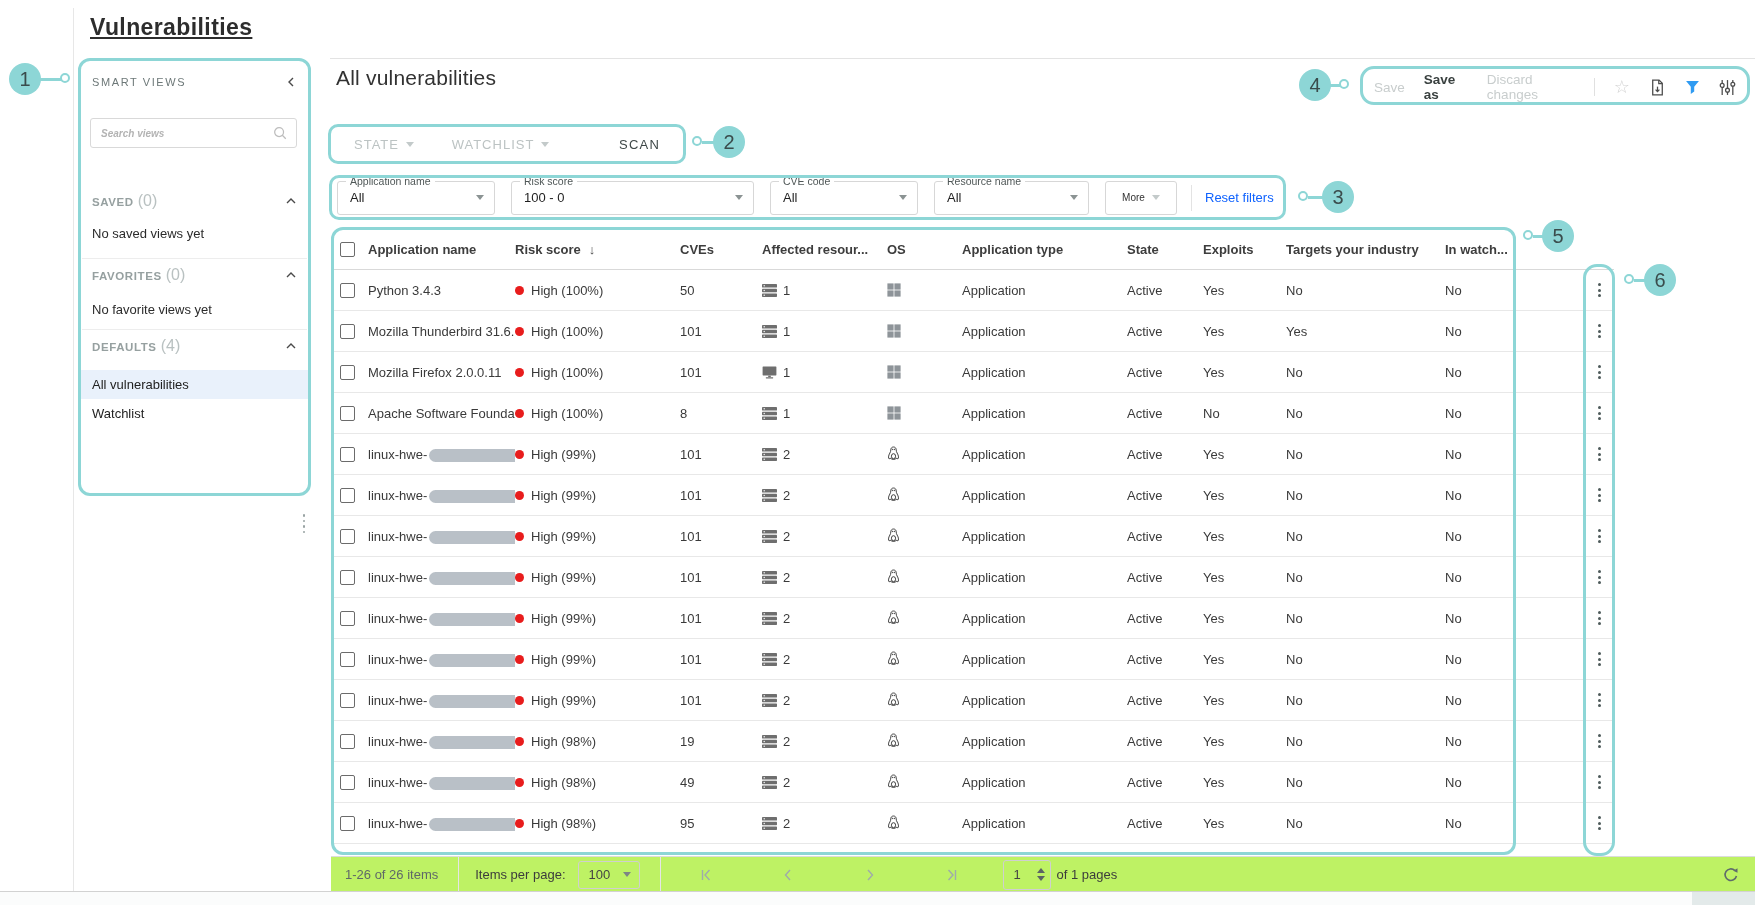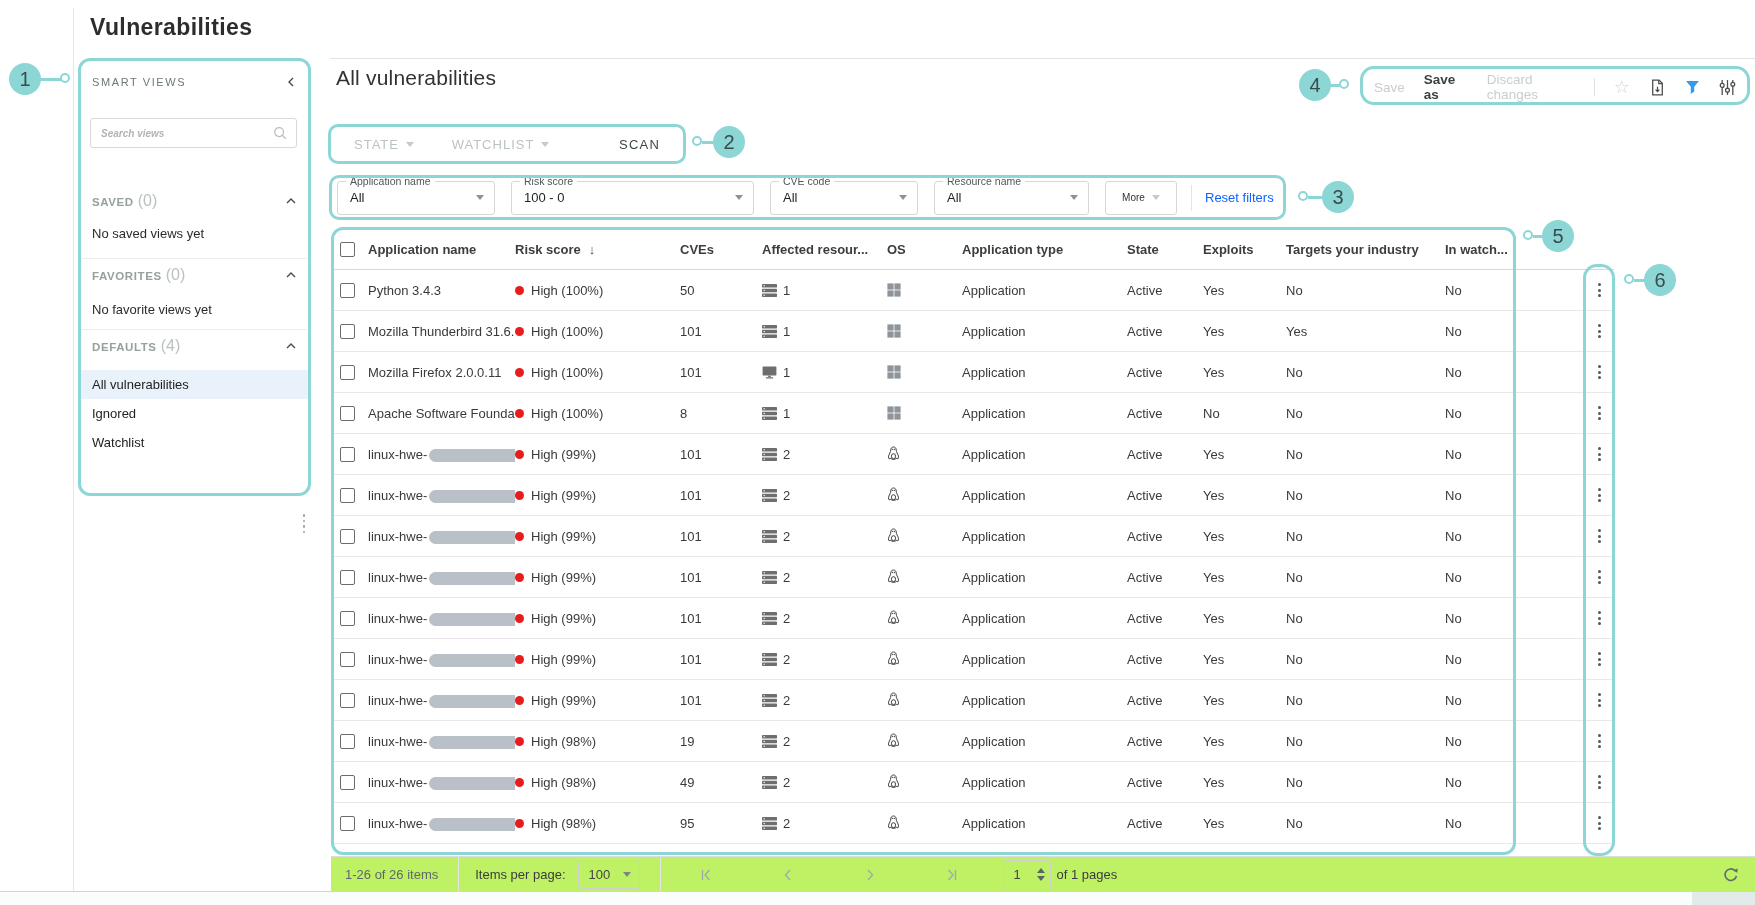--- a/index.html
+++ b/index.html
@@ -5,21 +5,21 @@
   html,body{margin:0;padding:0;background:#fff;}
   .screen{position:relative;width:1755px;height:905px;background:#fff;overflow:hidden;
           font-family:"Liberation Sans","DejaVu Sans",sans-serif;color:#333;}
   
   .vline{position:absolute;left:73px;top:8px;width:1px;height:883px;background:#e7e7e7;}
   .topline{position:absolute;left:330px;top:58px;width:1425px;height:1px;background:#e3e3e3;}
   .bottomline{position:absolute;left:0;top:891px;width:1755px;height:1px;background:#d2d2d2;}
   .bottomstrip{position:absolute;left:0;top:892px;width:1755px;height:13px;background:#fbfcfc;}
   .bottomcorner{position:absolute;left:1692px;top:892px;width:63px;height:13px;background:#e3eaea;}
 
-  .page-title{position:absolute;left:90px;top:14px;font-size:23px;font-weight:600;color:#2d2d2d;letter-spacing:.4px;}
+  .page-title{position:absolute;left:90px;top:14px;font-size:23px;font-weight:600;color:#2d2d2d;letter-spacing:.4px;text-decoration:underline;}
 
   
   .sidebar{position:absolute;left:78px;top:58px;width:233px;height:438px;background:#fff;}
   .sb-head{position:absolute;left:14px;top:18px;width:205px;display:flex;justify-content:space-between;align-items:center;}
   .sb-title{font-size:11px;font-weight:500;color:#6d7878;letter-spacing:1.6px;}
   .sb-collapse{cursor:pointer;display:flex;align-items:center;}
   .sb-search{position:absolute;left:12px;top:60px;width:207px;height:30px;border:1px solid #d9d9d9;border-radius:3px;display:flex;align-items:center;background:#fff;box-sizing:border-box;}
   .sb-search input{flex:1;border:none;outline:none;font-family:inherit;font-size:10px;font-style:italic;color:#555;padding:0 6px 0 10px;background:transparent;min-width:0;font-weight:bold;}
   .sb-search input::placeholder{color:#b3b3b3;font-style:italic;}
   .sb-search .mag{margin-right:8px;display:flex;}
@@ -145,21 +145,20 @@
     <div class="sb-div" style="top:271px"></div>
 
     <div class="sb-sect" style="top:279px">
       <span><span class="lbl">DEFAULTS</span><span class="cnt">(4)</span></span>
       <svg width="12" height="12" viewBox="0 0 12 12">
           <polyline points="2,8 6,4 10,8" fill="none" stroke="#4a4a4a" stroke-width="1.4"></polyline>
         </svg>
     </div>
     <div id="default-items">
         <div class="side-item selected">All vulnerabilities</div>
-        <div class="side-item">Ignored</div>
         <div class="side-item">Watchlist</div>
       </div>
   </div>
 
   <div class="resize-handle">
       <i></i>
       <i></i>
       <i></i>
       <i></i>
     </div>

